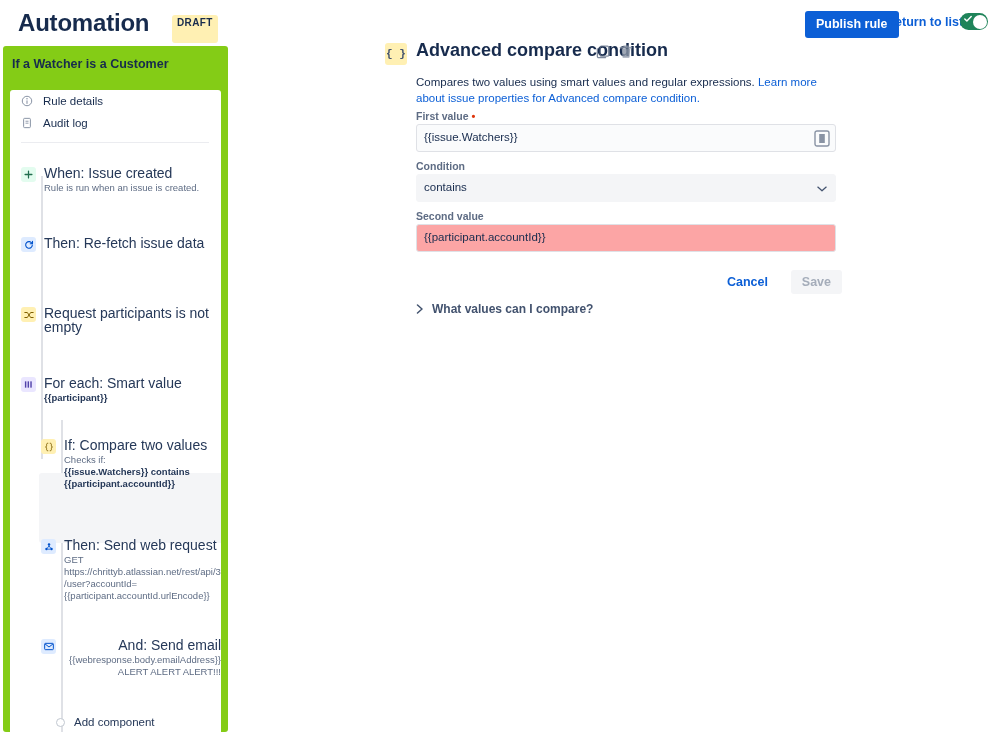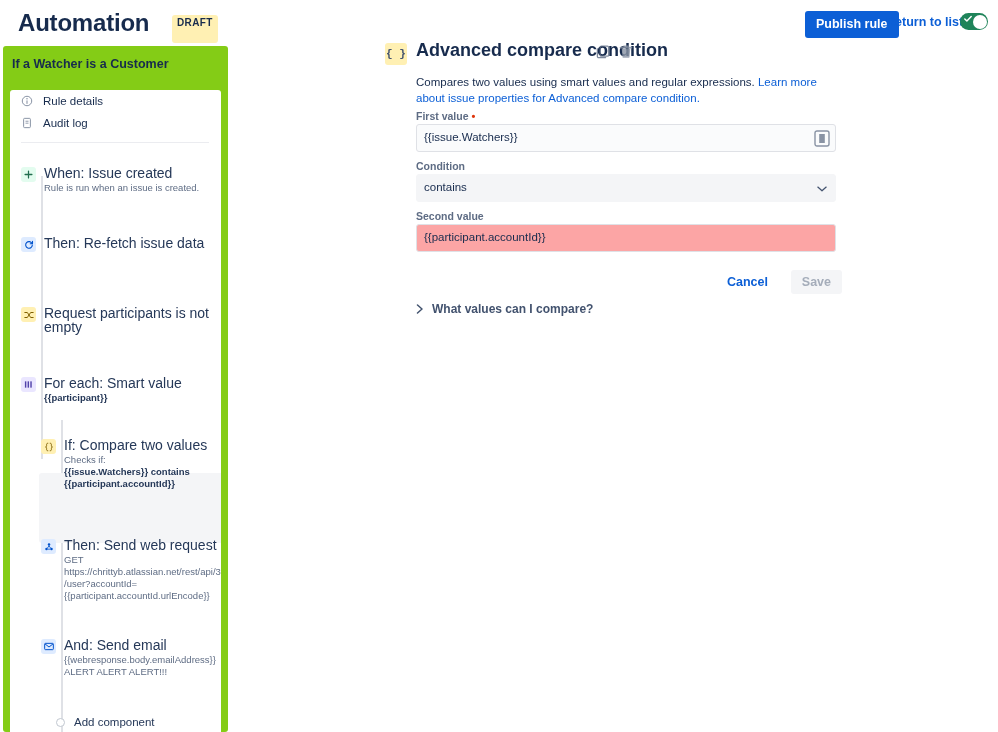--- a/index.html
+++ b/index.html
@@ -305,21 +305,21 @@
             <circle cx="9" cy="8.5" r="1.5" fill="#0052cc"></circle>
             <path d="M6 4.6 4 7.4M6 4.6 8 7.4M4.4 8.6h3.2" stroke="#0052cc" stroke-width="1" fill="none"></path>
           </svg>
         </div>
         <div class="comp-body">
           <div class="comp-title">Then: Send web request</div>
           <div class="comp-sub">GET https://chrittyb.atlassian.net/rest/api/3/user?accountId={{participant.accountId.urlEncode}}</div>
         </div>
       </div>
 
-      <div class="comp" style="left:31px;top:548px;width:180px;">
+      <div class="comp" style="left:31px;top:548px;width:180px;text-align:right;">
         <div class="comp-ico ico-bluelt">
           <svg width="10" height="9" viewBox="0 0 12 10">
             <rect x="0.8" y="1.2" width="10.4" height="7.6" rx="1" fill="none" stroke="#0052cc" stroke-width="1.2"></rect>
             <path d="M1.2 1.9 6 5.6l4.8-3.7" stroke="#0052cc" stroke-width="1.2" fill="none"></path>
           </svg>
         </div>
         <div class="comp-body">
           <div class="comp-title">And: Send email</div>
           <div class="comp-sub">{{webresponse.body.emailAddress}} ALERT ALERT ALERT!!!</div>
         </div>

